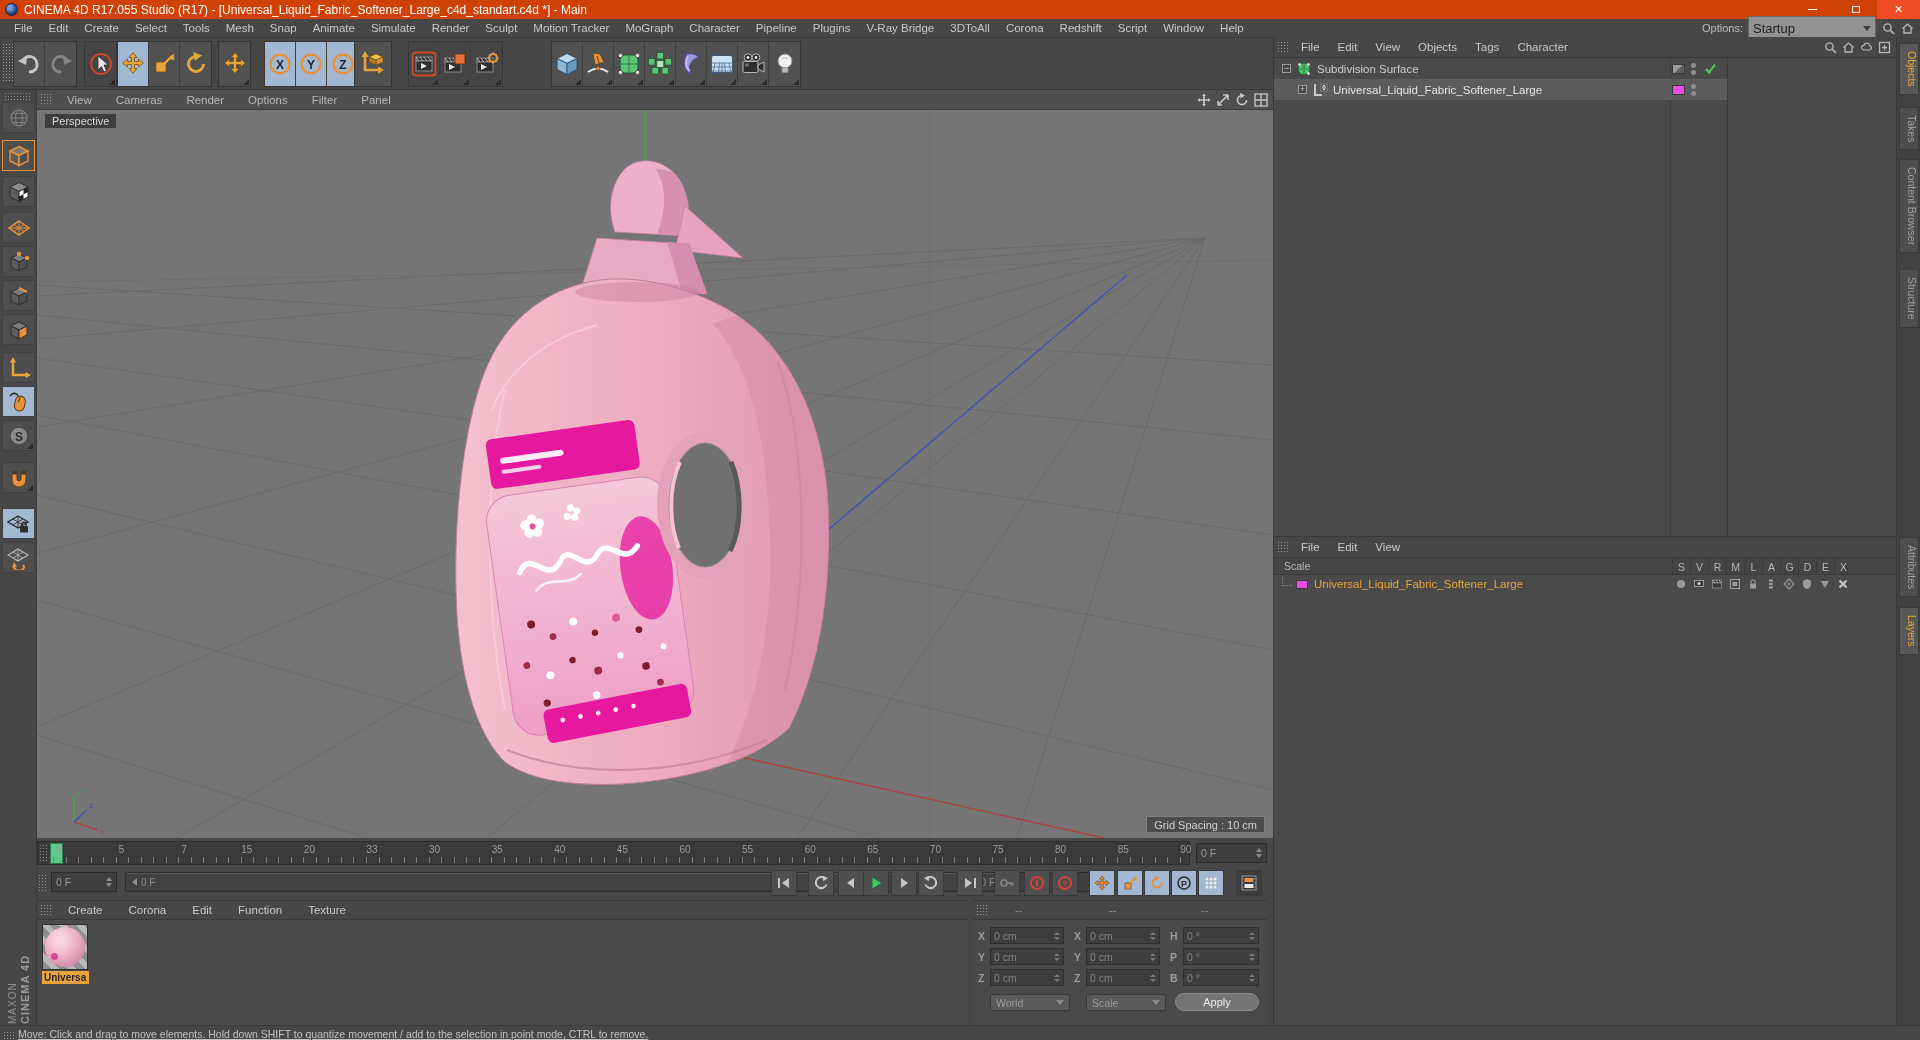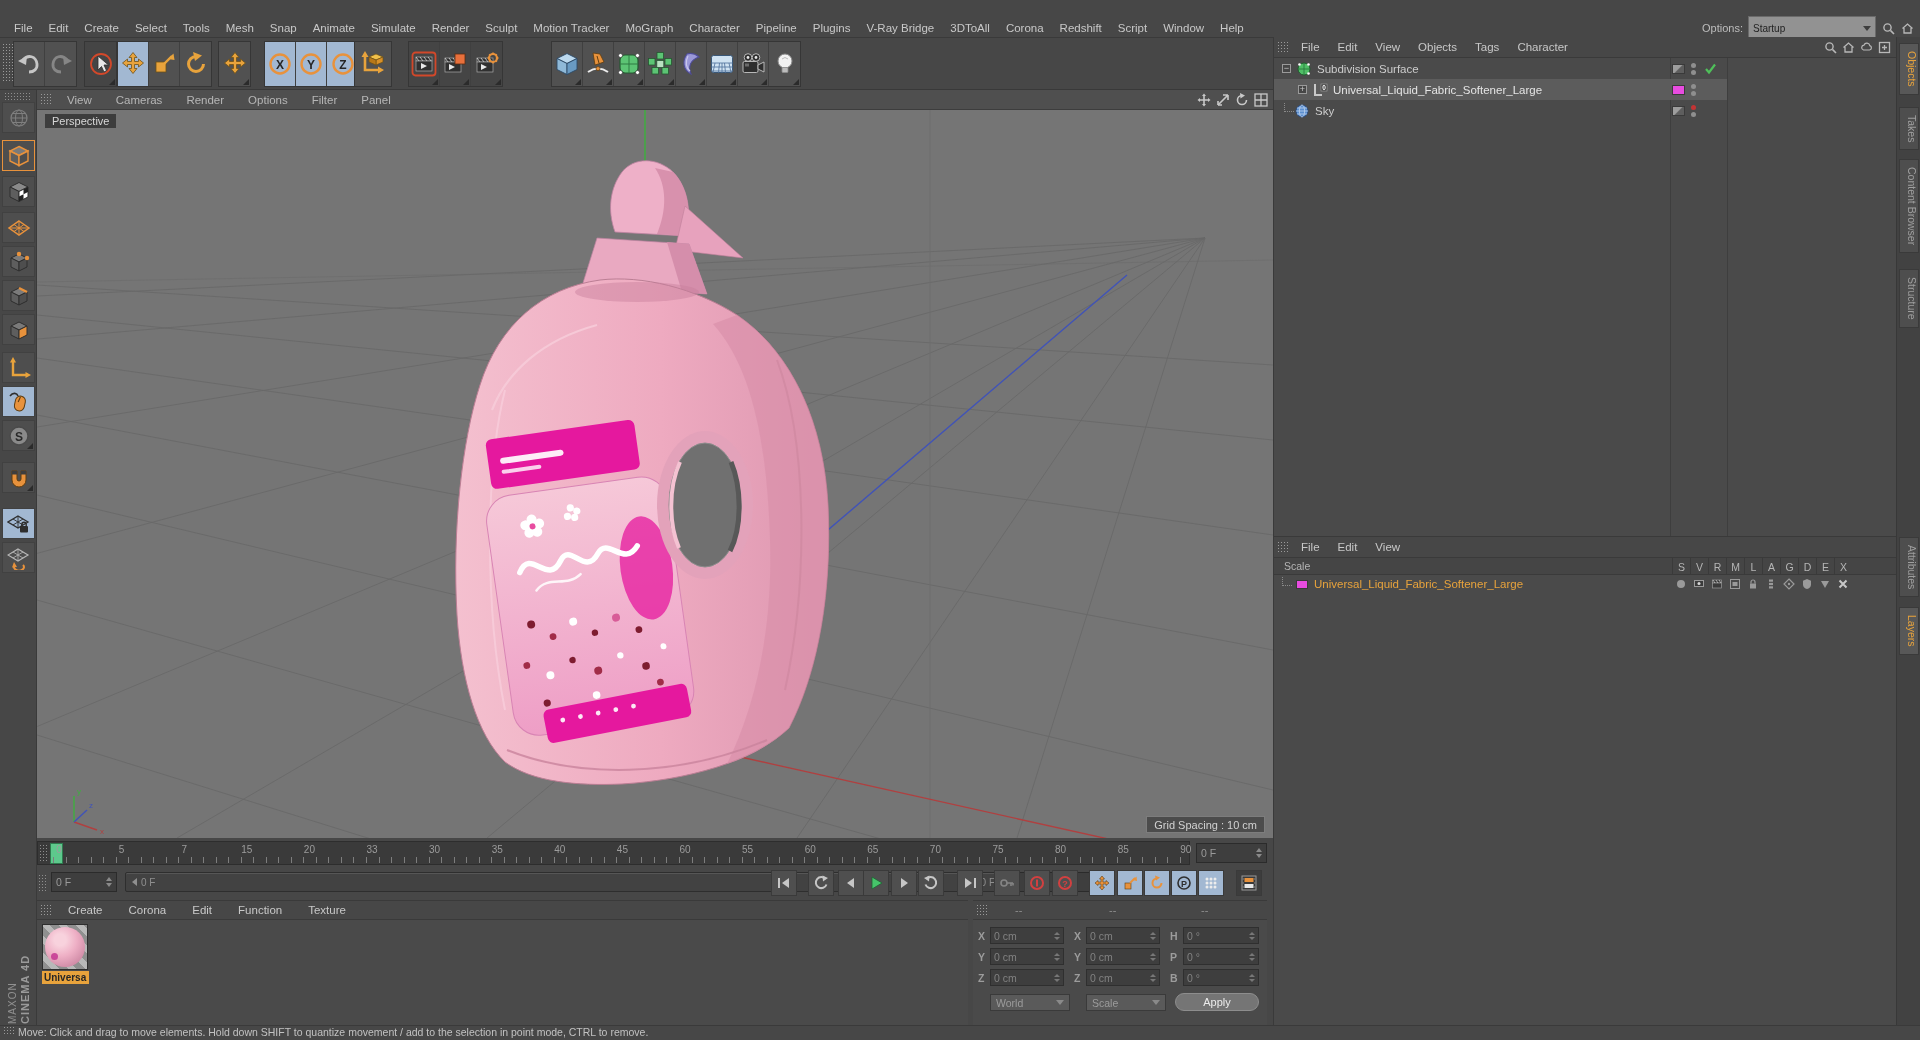--- a/index.html
+++ b/index.html
@@ -22,21 +22,21 @@
   .win-min-glyph { width:9px; height:1px; background:#fff; display:block; }
   .win-max-glyph { width:8px; height:7px; border:1px solid #fff; display:block; }
   .win-close { background:#ee4c22; }
   .win-close-glyph { font-size:11px; line-height:1; color:#fff; }
 
   
   .menubar { position:absolute; left:0; top:19px; width:1920px; height:19px; background:#474747; border-bottom:1px solid #3a3a3a; display:flex; align-items:center; padding-left:6px; }
   .menu-item { padding:0 8px; font-size:11.5px; color:#c8c8c8; white-space:nowrap; }
   .layout-area { margin-left:auto; display:flex; align-items:center; gap:5px; padding-right:6px; }
   .layout-label { color:#bdbdbd; font-size:11px; }
-  .layout-select { width:128px; height:24px; background:#929292; color:#232323; font-size:10px; display:flex; align-items:center; justify-content:space-between; padding:0 4px; border:1px solid #6a6a6a; }
+  .layout-select { width:128px; height:24px; background:#929292; color:#232323; font-size:13px; display:flex; align-items:center; justify-content:space-between; padding:0 4px; border:1px solid #6a6a6a; }
   .dd-arrow { width:0; height:0; border-left:4px solid transparent; border-right:4px solid transparent; border-top:5px solid #3d3d3d; }
   .mini-icon { width:14px; height:14px; display:flex; align-items:center; justify-content:center; }
 
   
   .toolbar { position:absolute; left:0; top:38px; width:1920px; height:52px; background:#474747; border-bottom:1px solid #393939; }
   .tb-group { position:absolute; top:3px; display:flex; background:#3e3e3e; border:1px solid #363636; }
   .tb-btn { width:31px; height:44px; display:flex; align-items:center; justify-content:center; background:#515151; border-right:1px solid #404040; position:relative; }
   .tb-btn:last-child { border-right:none; }
   .tb-btn.blue { background:#a2b8d2; }
   .tb-btn.dark { background:#454545; }
@@ -105,21 +105,21 @@
   .c-head { position:absolute; top:3px; color:#8f8f8f; font-size:11px; }
   .c-label { position:absolute; width:12px; color:#9c9c9c; font-size:10.5px; font-weight:bold; }
   .c-field { position:absolute; width:74px; height:17px; background:#3e3e3e; border:1px solid #2f2f2f; color:#828282; font-size:10.5px; display:flex; align-items:center; justify-content:space-between; padding:0 3px; }
   .c-field .stepper i.up { border-bottom:3px solid #777; }
   .c-field .stepper i.dn { border-top:3px solid #777; }
   .c-dd { position:absolute; width:80px; height:17px; background:#5a5a5a; border:1px solid #3a3a3a; color:#9c9c9c; font-size:10.5px; display:flex; align-items:center; justify-content:space-between; padding:0 5px; }
   .c-dd .dd-arrow { border-top-color:#8a8a8a; }
   .apply-btn { position:absolute; width:84px; height:18px; background:#757575; border:1px solid #8d8d8d; border-radius:9px; color:#ececec; font-size:11px; display:flex; align-items:center; justify-content:center; }
 
   
-  .statusbar { position:absolute; left:0; top:1025px; width:1920px; height:15px; background:#474747; border-top:1px solid #3a3a3a; display:flex; align-items:flex-start; color:#c2c2c2; font-size:10.5px; }
+  .statusbar { position:absolute; left:0; top:1025px; width:1920px; height:15px; background:#474747; border-top:1px solid #3a3a3a; display:flex; align-items:flex-end; color:#c2c2c2; font-size:10.5px;text-decoration:underline; }
   .statusbar .grip { height:9px; }
 
   
   .rightpanel { position:absolute; left:1273px; top:37px; width:647px; height:988px; background:#4a4a4a; border-left:1px solid #3a3a3a; }
   .om-menu { position:absolute; left:0; top:0; width:623px; height:21px; background:#474747; border-bottom:1px solid #3a3a3a; display:flex; align-items:center; }
   .om-menu .menu-item { font-size:11.5px; padding:0 9px; }
   .om-icons { margin-left:auto; display:flex; gap:4px; padding-right:6px; }
   .om-tree { position:absolute; left:0; top:21px; width:623px; height:478px; background:#4a4a4a; }
   .om-row { position:relative; height:21px; width:453px; display:flex; align-items:center; }
   .om-row.selected { background:#5c5c5c; }
@@ -152,20 +152,35 @@
   .vtab { position:absolute; left:2px; width:20px; background:#4e4e4e; border:1px solid #3a3a3a; color:#9f9f9f; font-size:10.5px; writing-mode:vertical-rl; text-align:center; padding:7px 0; white-space:nowrap; }
   .vtab.active { color:#e8a33c; background:#585858; }
 
   svg { display:block; }
 </style>
 </head>
 <body>
 
 <div id="app">
 
+  <div class="titlebar">
+    <span class="c4d-logo"></span>
+    <span class="title-text">CINEMA 4D R17.055 Studio (R17) - [Universal_Liquid_Fabric_Softener_Large_c4d_standart.c4d *] - Main</span>
+    <div class="win-btns">
+      <div class="win-btn">
+          <span class="win-min-glyph"></span>
+        </div>
+      <div class="win-btn">
+          <span class="win-max-glyph"></span>
+        </div>
+      <div class="win-btn win-close">
+          <span class="win-close-glyph">✕</span>
+        </div>
+    </div>
+  </div>
 
   <div class="menubar">
     <span style="display:flex">
         <span class="menu-item" style="--i: 0;">File</span>
         <span class="menu-item" style="--i: 1;">Edit</span>
         <span class="menu-item" style="--i: 2;">Create</span>
         <span class="menu-item" style="--i: 3;">Select</span>
         <span class="menu-item" style="--i: 4;">Tools</span>
         <span class="menu-item" style="--i: 5;">Mesh</span>
         <span class="menu-item" style="--i: 6;">Snap</span>
@@ -1035,36 +1050,20 @@
         <span class="name">Universal_Liquid_Fabric_Softener_Large</span>
         <span class="om-cells">
           <span class="cell-swatch magenta"></span>
           <span class="dots">
               <span class="dot"></span>
               <span class="dot"></span>
             </span>
         </span>
       </div>
 
-      <div class="om-row" style="padding-left:8px">
-        <span class="lm-elbow" style="margin:0 0 6px 2px"></span>
-        <svg width="16" height="16" viewBox="0 0 16 16">
-            <circle cx="8" cy="8" r="6" fill="#5b8fd0" stroke="#2c4a7a" stroke-width="1"></circle>
-            <ellipse cx="8" cy="8" rx="2.6" ry="6" fill="none" stroke="#bcd2ee" stroke-width="0.8"></ellipse>
-            <path d="M2 8 H14 M3 5 H13 M3 11 H13" stroke="#bcd2ee" stroke-width="0.8"></path>
-          </svg>
-        <span class="name">Sky</span>
-        <span class="om-cells">
-          <span class="cell-swatch"></span>
-          <span class="dots">
-              <span class="dot red"></span>
-              <span class="dot"></span>
-            </span>
-        </span>
-      </div>
     </div>
 
     <div class="lm">
       <div class="lm-menu">
         <span class="grip"></span>
         <span style="display:flex">
             <span class="menu-item" style="--i: 0;">File</span>
             <span class="menu-item" style="--i: 1;">Edit</span>
             <span class="menu-item" style="--i: 2;">View</span>
           </span>

